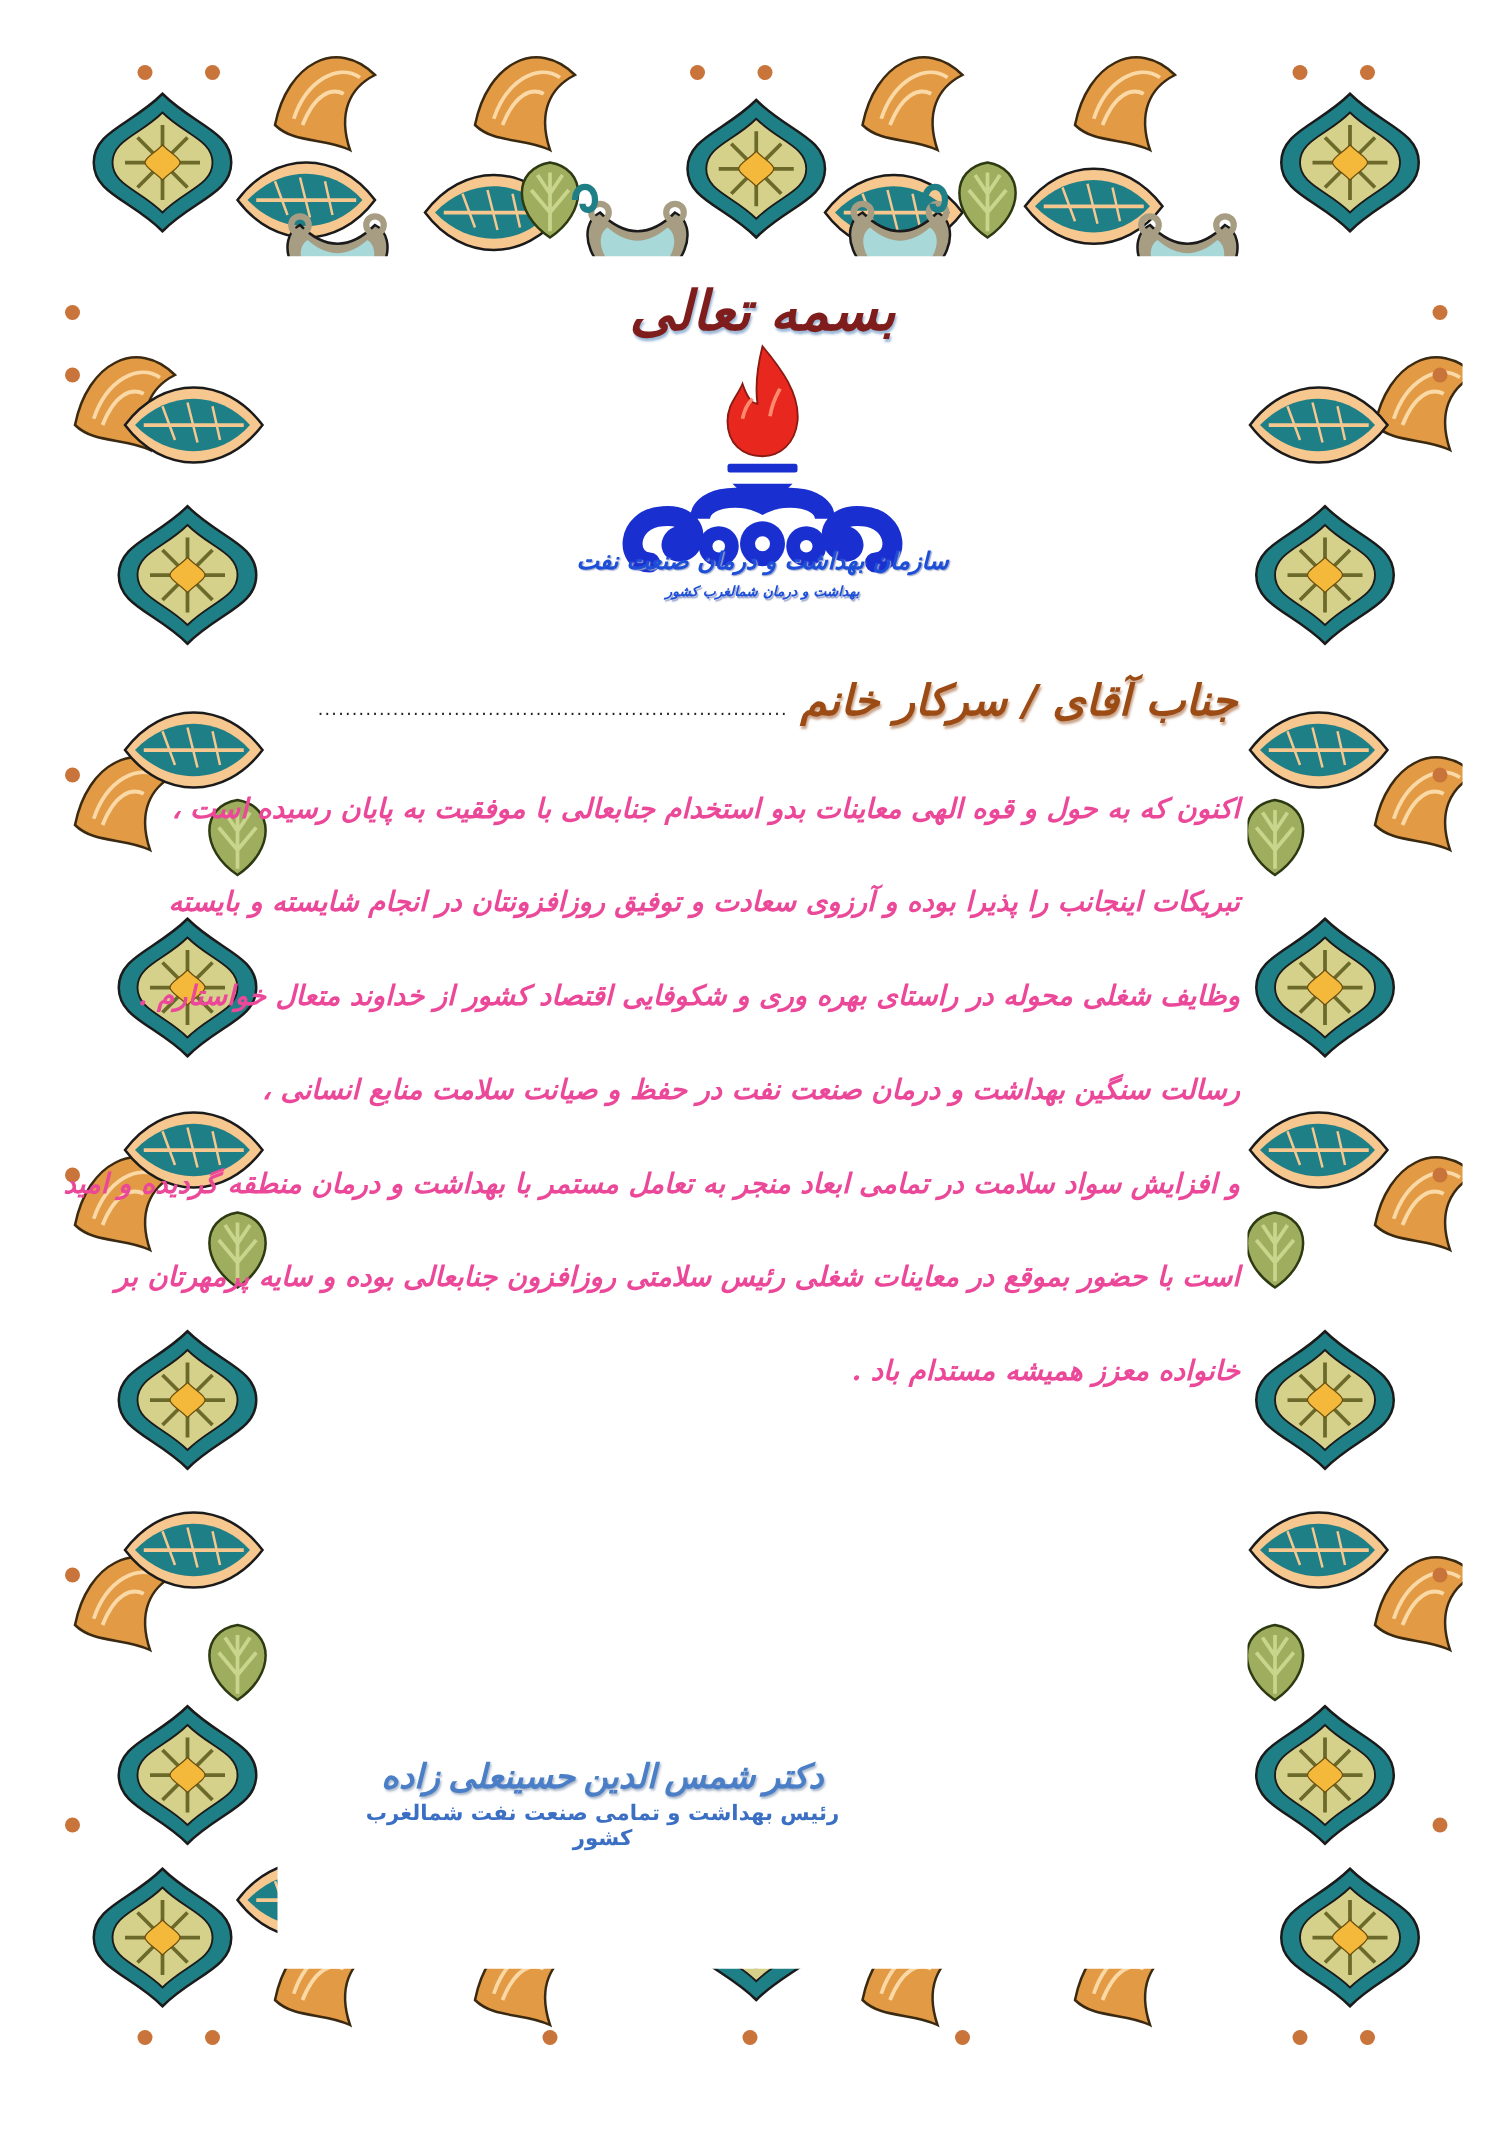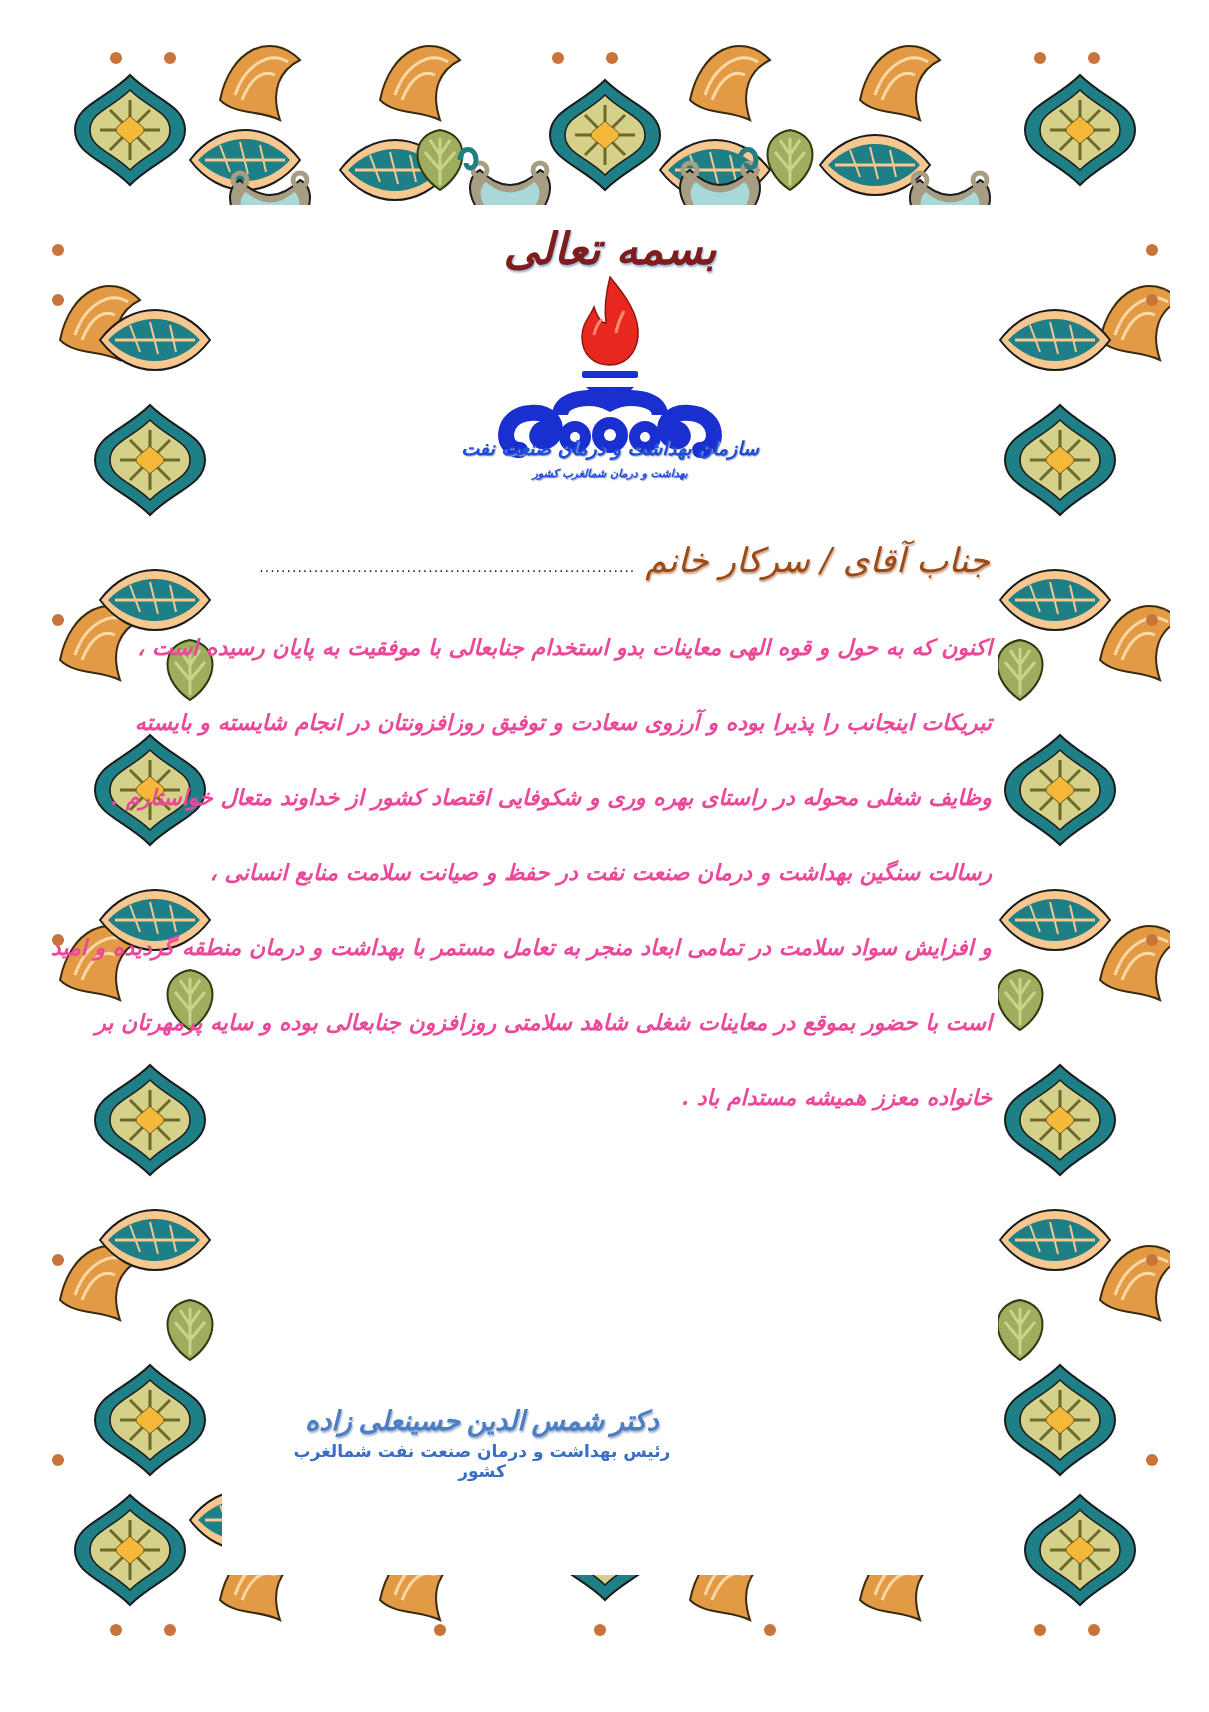--- a/index.html
+++ b/index.html
@@ -27,21 +27,21 @@
     color:#1d4ed8; text-shadow:1px 1px 1px #9aa3c8;
   }
   .cap1 { top:232px; font-size:19px; }
   .cap2 { top:262px; font-size:11px; }
 
   .salutation {
     position:absolute; right:8px; top:335px; direction:rtl;
     display:flex; align-items:baseline; gap:10px;
   }
   .salutation .title {
-    font-family:"DejaVu Serif", serif; font-style:italic; font-weight:normal;
+    font-family:"DejaVu Serif", serif; font-style:italic; font-weight:bold;
     font-size:34px; color:#9c4b14; text-shadow:1px 2px 2px #c9a38a;
   }
   .salutation .dots {
     font-family:"DejaVu Sans", sans-serif; font-size:14px; color:#222;
     letter-spacing:1px; direction:ltr;
   }
 
   .body-text {
     position:absolute; left:0; right:6px; top:405px; direction:rtl; text-align:right;
   }
@@ -242,21 +242,21 @@
     <span class="title">جناب آقای / سرکار خانم</span>
     <span class="dots">.....................................................................</span>
   </div>
 
   <div class="body-text">
     <div class="body-line">اکنون که به حول و قوه الهی معاینات بدو استخدام جنابعالی با موفقیت به پایان رسیده است ،</div>
     <div class="body-line">تبریکات اینجانب را پذیرا بوده  و آرزوی سعادت و توفیق روزافزونتان در انجام شایسته و بایسته</div>
     <div class="body-line short">وظایف شغلی محوله در راستای بهره وری و شکوفایی اقتصاد کشور از خداوند متعال خواستارم .</div>
     <div class="body-line">رسالت سنگین بهداشت و درمان صنعت نفت  در حفظ و صیانت سلامت منابع انسانی ،</div>
     <div class="body-line">و افزایش سواد سلامت  در تمامی ابعاد منجر به تعامل مستمر با بهداشت و درمان منطقه گردیده و امید</div>
-    <div class="body-line">است با حضور بموقع در معاینات شغلی شاهد سلامتی روزافزون جنابعالی بوده و سایه پرمهرتان بر</div>
+    <div class="body-line">است با حضور بموقع در معاینات شغلی رئیس سلامتی روزافزون جنابعالی بوده و سایه پرمهرتان بر</div>
     <div class="body-line short">خانواده معزز همیشه مستدام باد .</div>
   </div>
 
   <div class="signature">
     <div class="sig-name">دکتر شمس الدین حسینعلی زاده</div>
-    <div class="sig-role">رئیس بهداشت و درمان صنعت نفت شمالغرب کشور</div>
+    <div class="sig-role">رئیس بهداشت و تمامی صنعت نفت شمالغرب کشور</div>
   </div>
 </div>
 
 </body></html>

